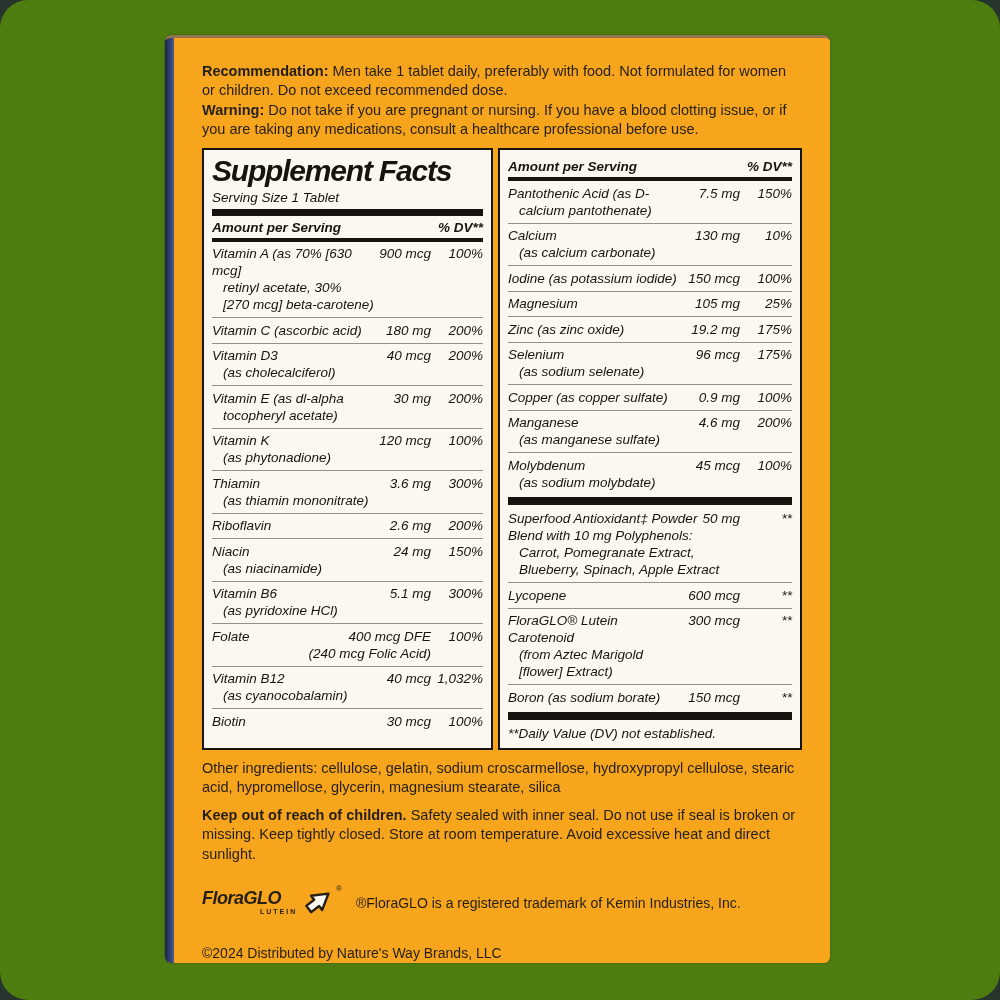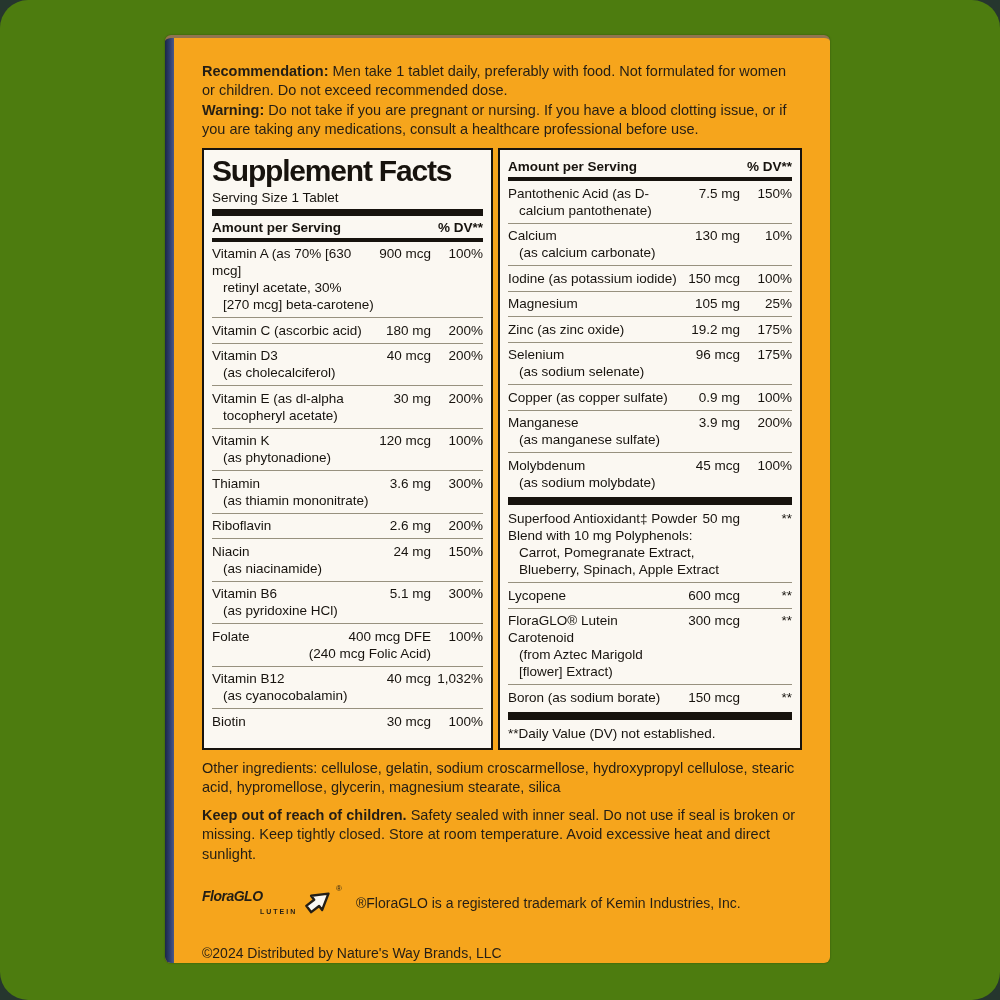--- a/index.html
+++ b/index.html
@@ -32,21 +32,21 @@
   .content{
     position:absolute;left:37px;top:24px;right:28px;bottom:18px;
     color:#241e15;
   }
   .para{font-size:14.5px;line-height:1.33;color:#241e15;}
   .para b{font-weight:bold;}
   
   .facts-wrap{display:flex;gap:5px;align-items:stretch;margin-top:9px;}
   .panel{
     background:#FBF8F2;border:2px solid #17130e;
-    padding:5px 8px 6px 8px;color:#17130e;box-sizing:border-box;
+    padding:5px 8px 6px 8px;color:#17130e;box-sizing:border-box;font-style:italic;
   }
   .left-panel{width:291px;}
   .right-panel{flex:1;display:flex;flex-direction:column;}
   .facts-title{font-size:30px;font-weight:bold;letter-spacing:-1.2px;line-height:1.05;white-space:nowrap;}
   .serving{font-size:13.5px;margin-top:3px;}
   .bar7{height:7px;background:#17130e;margin:4px 0 0 0;}
   .bar4{height:4px;background:#17130e;margin:1px 0 0 0;}
   .bar8{height:8px;background:#17130e;margin:2px 0;}
   .colhead{display:flex;justify-content:space-between;font-weight:bold;font-size:13.5px;padding:4px 0 2px 0;}
   .rows .frow{padding:3.5px 0 4px 0;border-top:1px solid #97917f;font-size:13.5px;line-height:17px;}
@@ -57,21 +57,21 @@
   .fdv{flex:0 0 auto;width:52px;text-align:right;white-space:nowrap;}
   .fsub{padding-left:11px;}
   .fsub.noindent{padding-left:0;}
   .famt-sub{text-align:right;padding-right:52px;}
   .footnote{font-size:13.5px;padding:4px 0 1px 0;}
   
   .other{margin-top:9px;}
   .keepout{margin-top:9px;}
   .floraglo-row{display:flex;align-items:center;margin-top:20px;}
   .fg-logo{position:relative;width:142px;height:38px;flex:0 0 auto;}
-  .fg-main{font-size:14px;font-weight:bold;font-style:italic;letter-spacing:-0.5px;color:#241e15;position:absolute;left:0;top:4px;}
+  .fg-main{font-size:18px;font-weight:bold;font-style:italic;letter-spacing:-0.5px;color:#241e15;position:absolute;left:0;top:4px;}
   .fg-sub{position:absolute;left:58px;top:24px;font-size:7px;font-weight:bold;letter-spacing:2px;color:#241e15;}
   .fg-arrow{position:absolute;left:101px;top:2px;}
   .fg-reg{position:absolute;left:134px;top:0;font-size:8px;color:#241e15;}
   .trademark{font-size:14px;margin-left:12px;text-align:right;}
   .footer-row{display:flex;justify-content:space-between;align-items:flex-end;margin-top:22px;}
   .footer-left{font-size:14px;line-height:1.38;}
 </style>
 </head>
 <body>
 
@@ -247,21 +247,21 @@
               <div class="frow">
                 <div class="frow-top">
                   <span class="fname">Copper (as copper sulfate)</span>
                   <span class="famt">0.9 mg</span>
                   <span class="fdv">100%</span>
                 </div>
               </div>
               <div class="frow">
                 <div class="frow-top">
                   <span class="fname">Manganese</span>
-                  <span class="famt">3.9 mg</span>
+                  <span class="famt">4.6 mg</span>
                   <span class="fdv">200%</span>
                 </div>
                 <div class="fsub">(as manganese sulfate)</div>
               </div>
               <div class="frow">
                 <div class="frow-top">
                   <span class="fname">Molybdenum</span>
                   <span class="famt">45 mcg</span>
                   <span class="fdv">100%</span>
                 </div>

